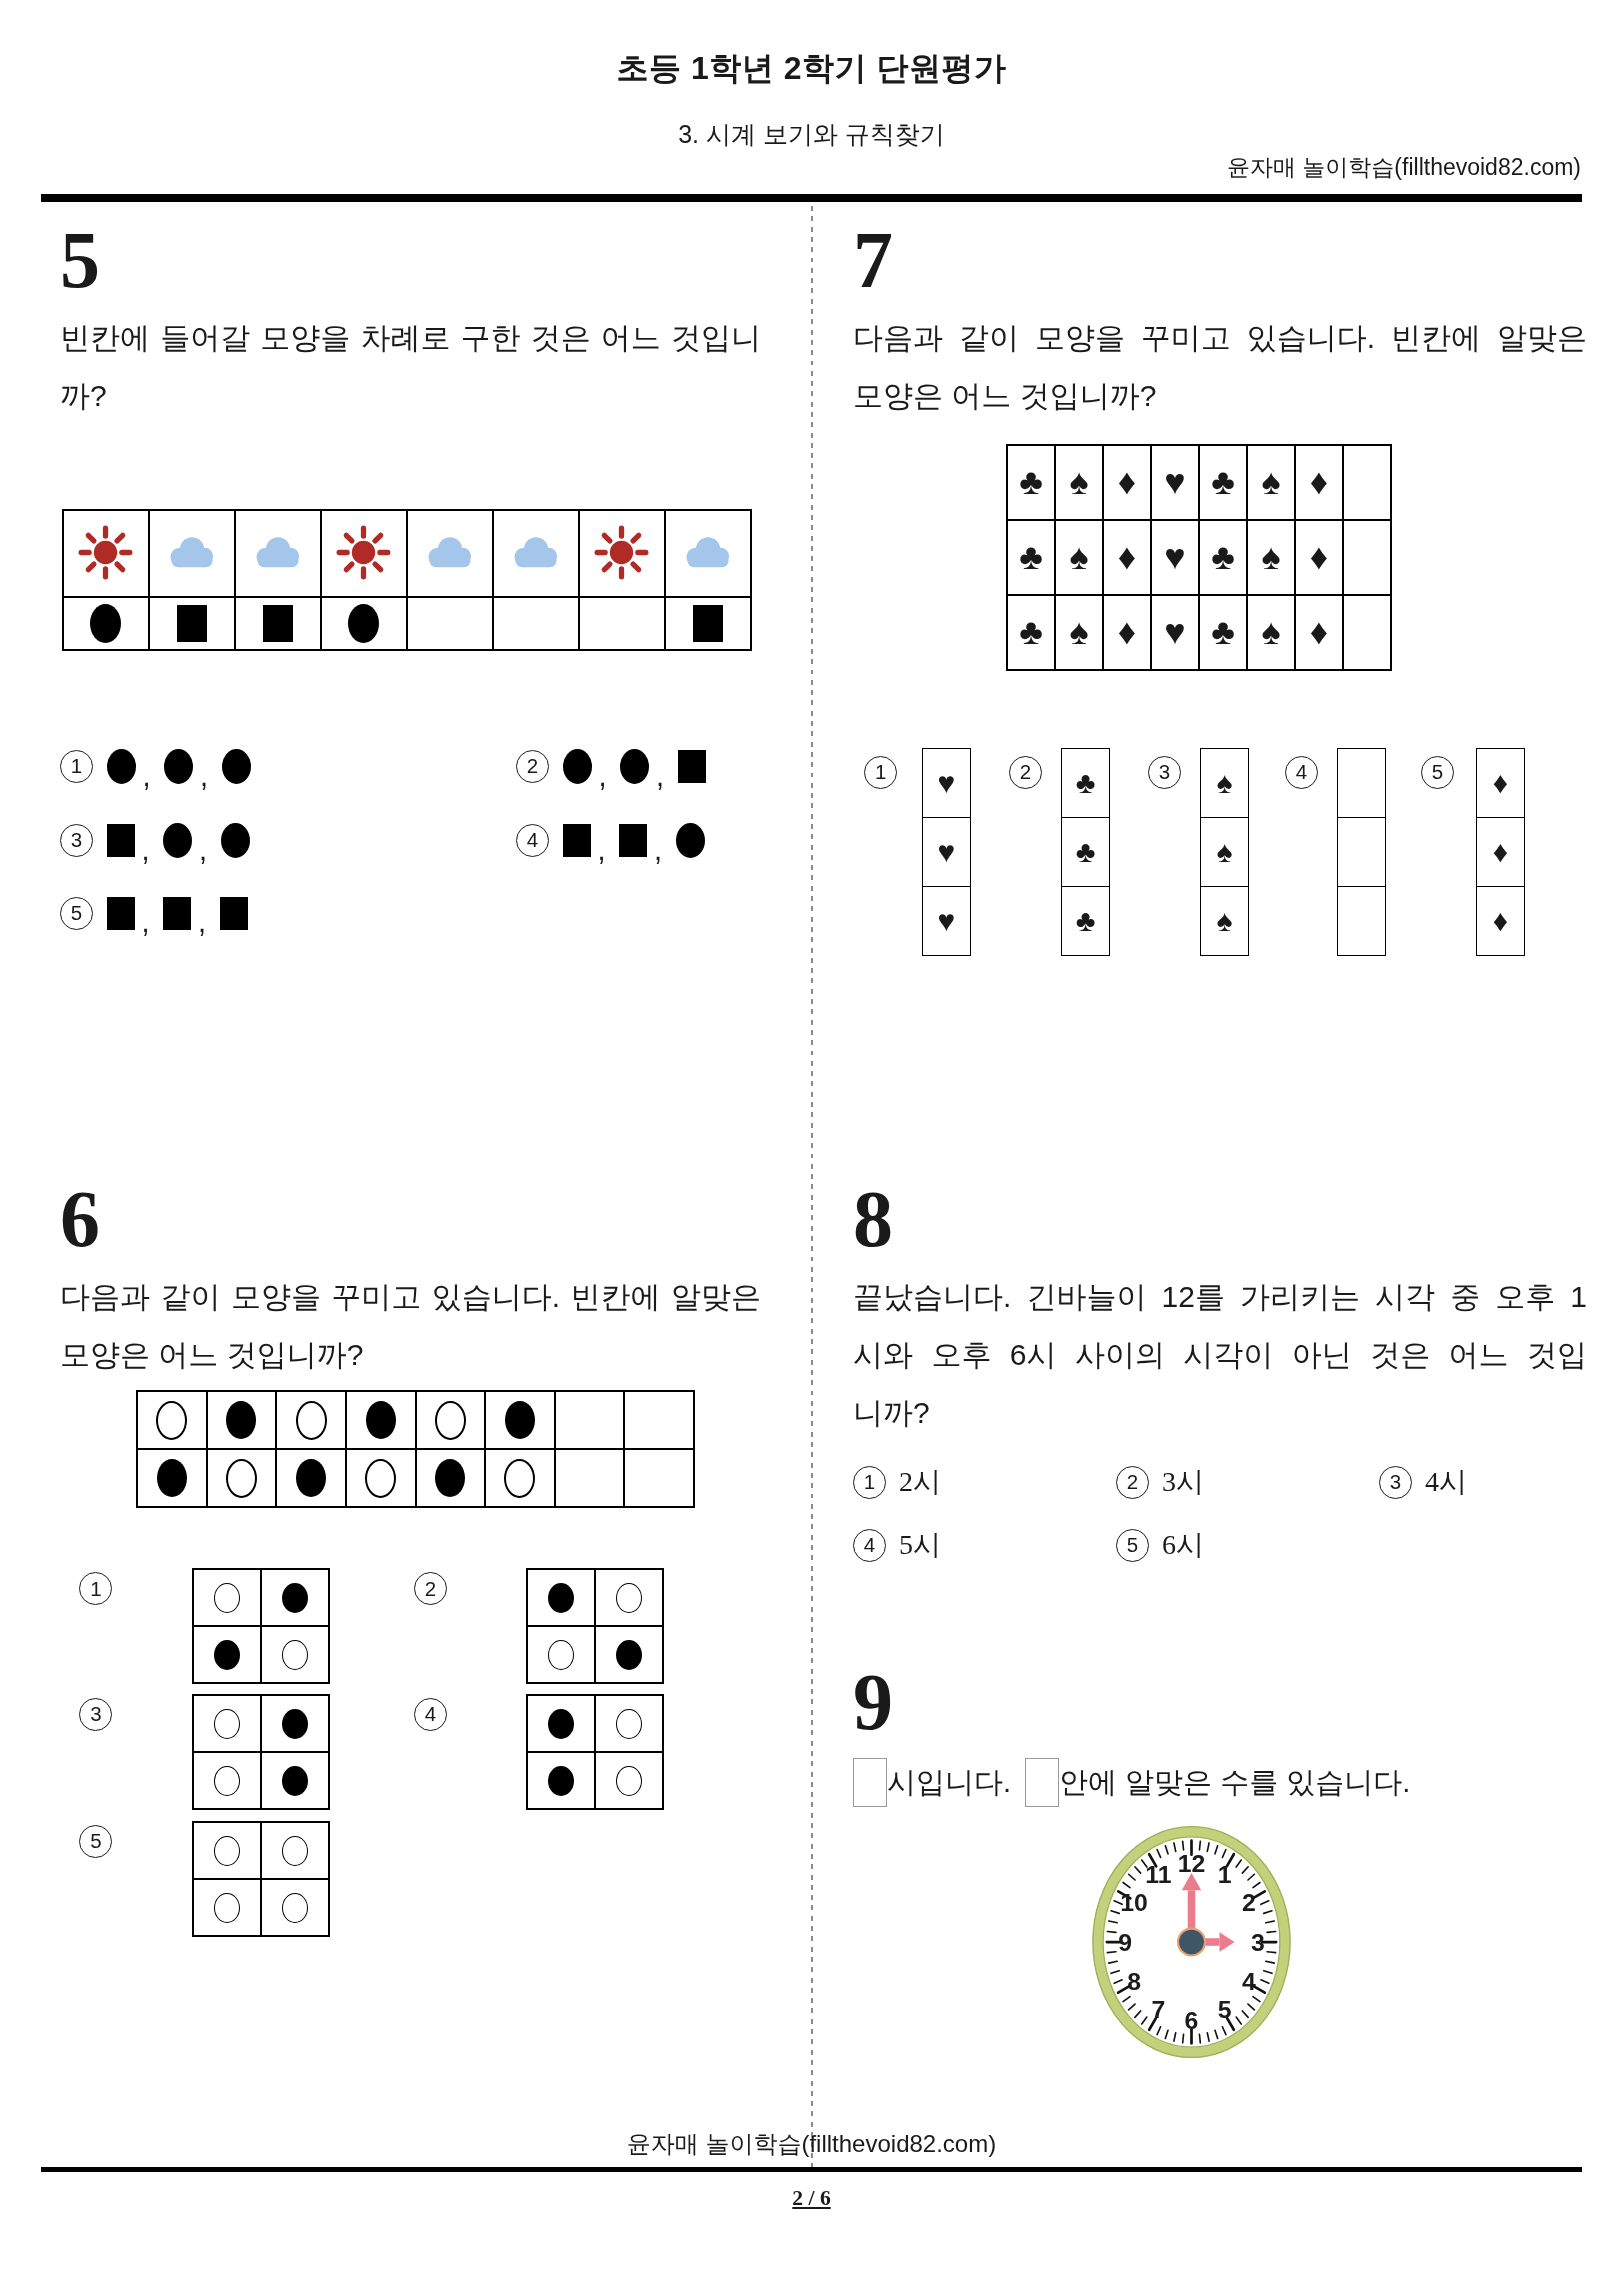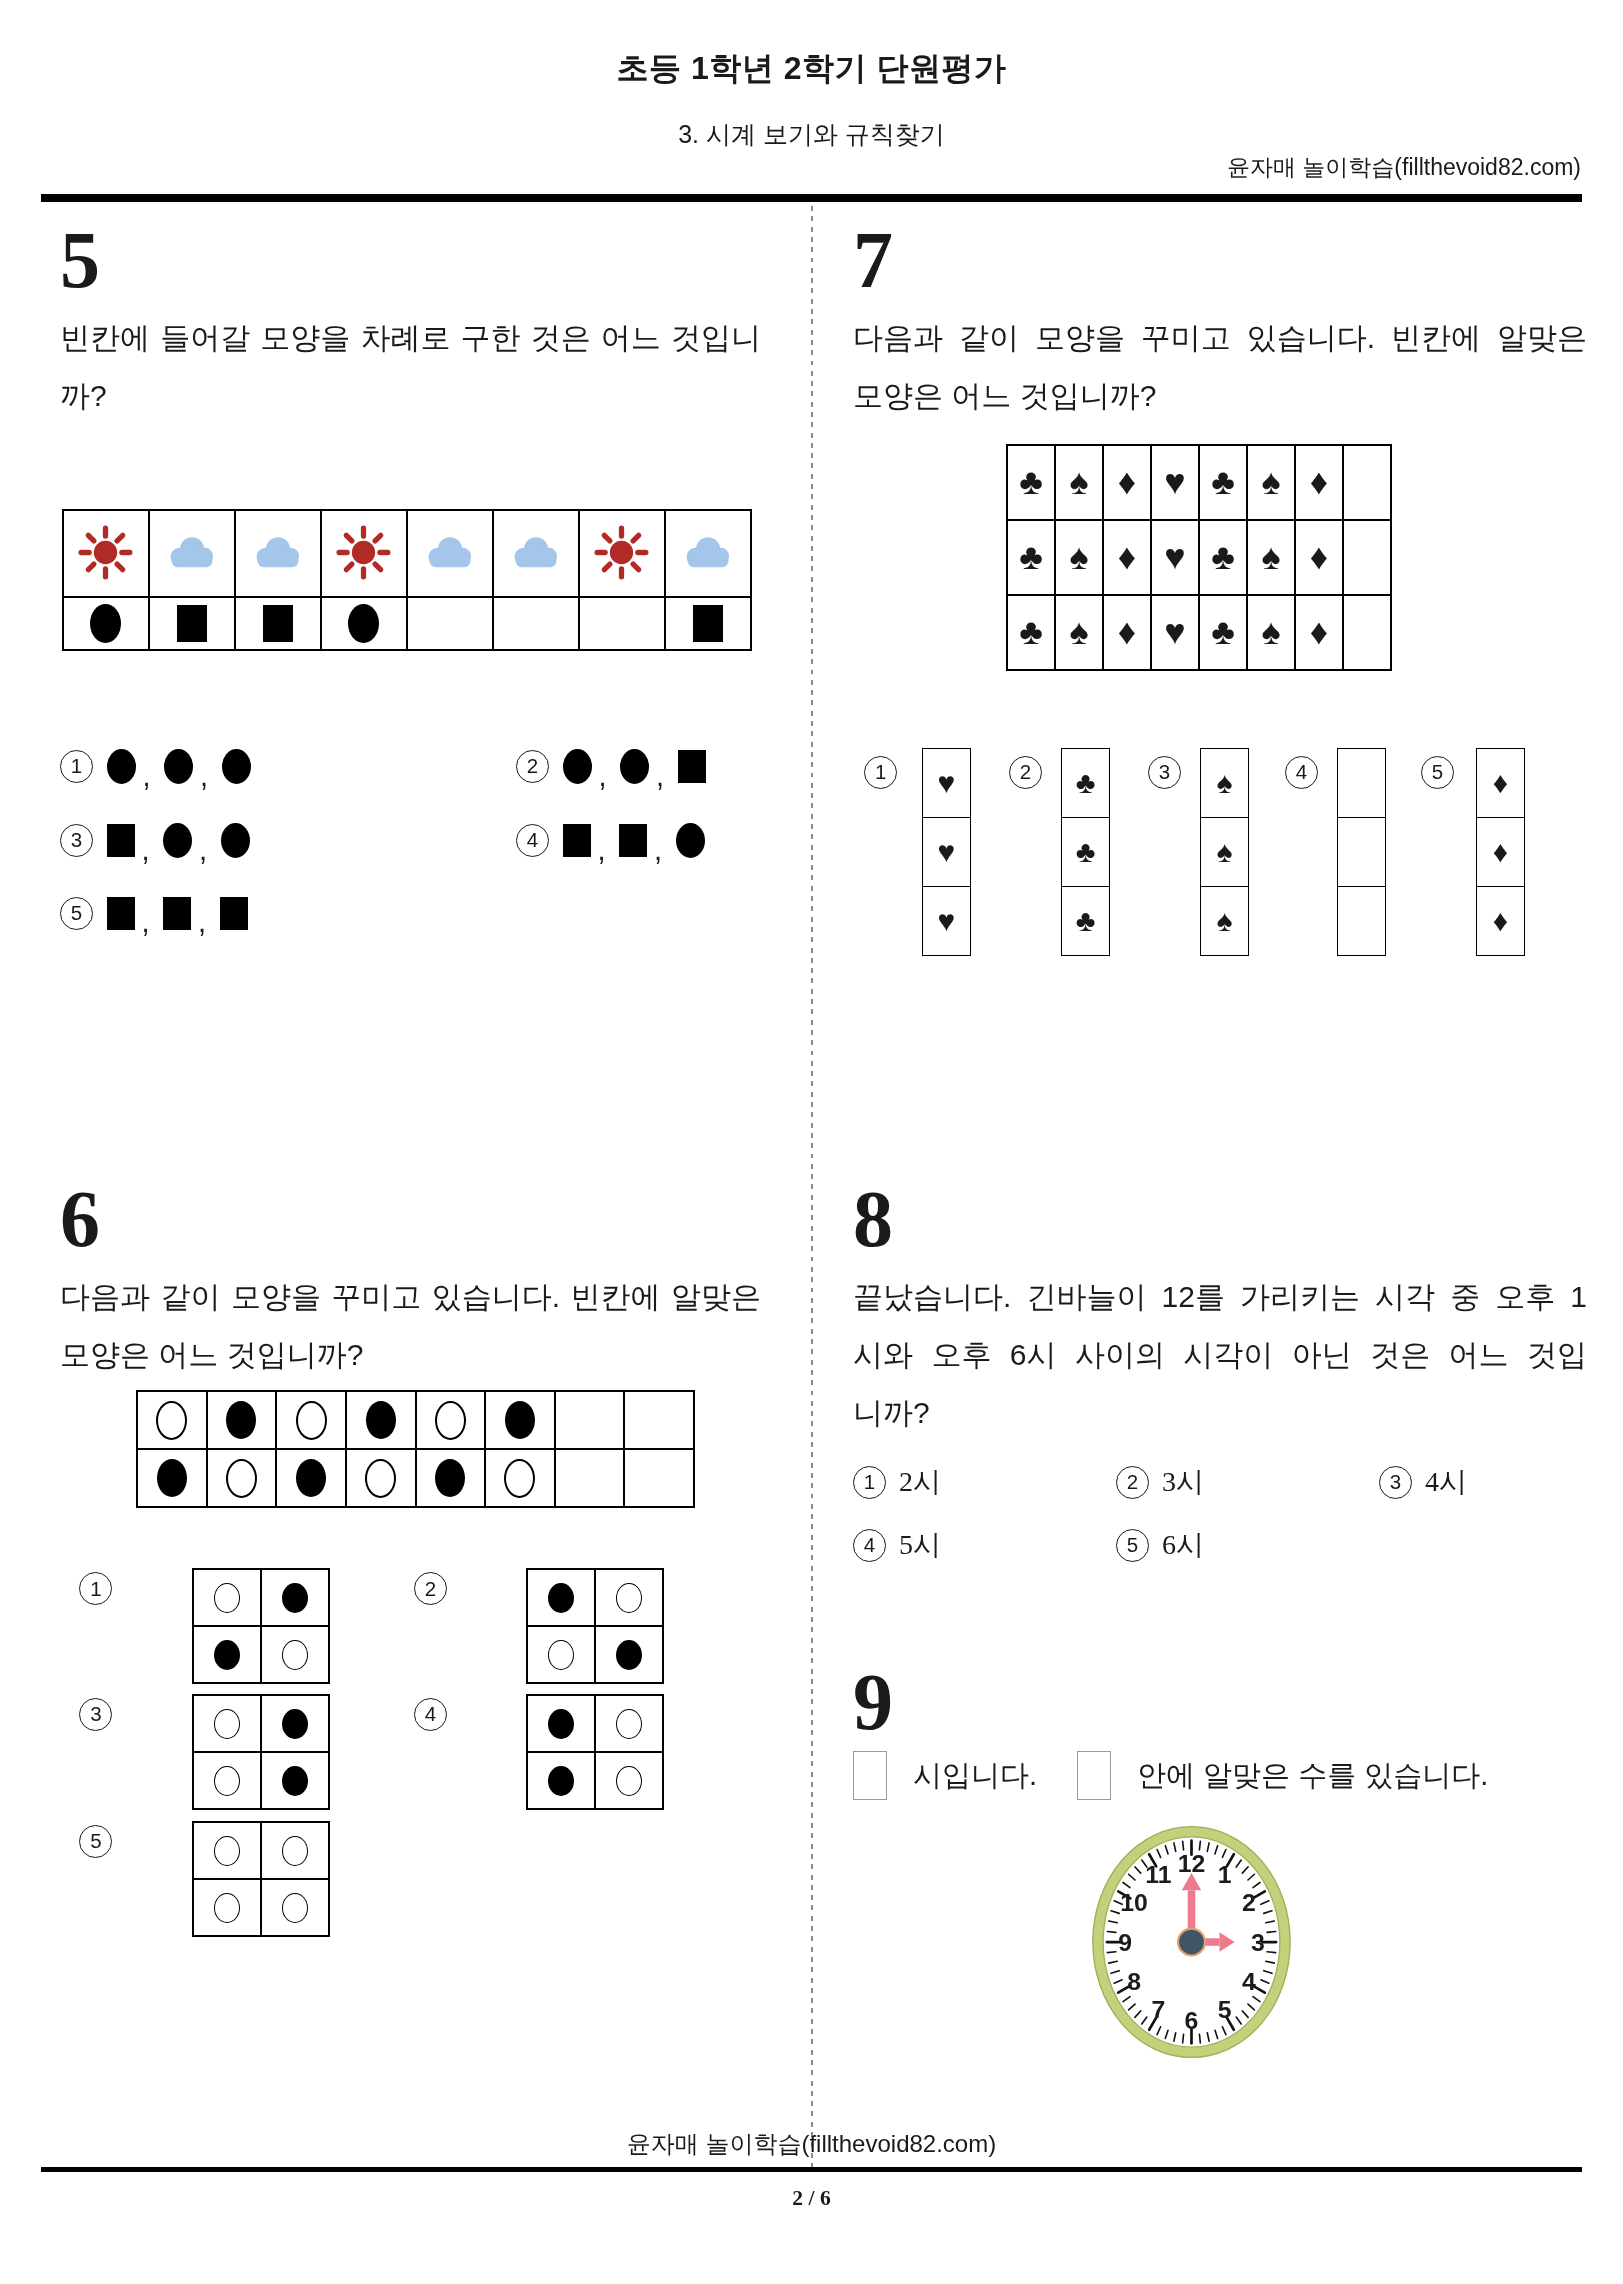--- a/index.html
+++ b/index.html
@@ -65,27 +65,27 @@
   .q7opts{position:relative;margin-top:77px;height:227px;}
   .strip{position:absolute;width:47px;border:1.3px solid #000;background:#fff;}
   .strip .sc{height:68px;border-bottom:1.3px solid #000;display:flex;align-items:center;justify-content:center;
              font-size:30px;line-height:1;}
   .strip .sc:last-child{border-bottom:none;}
   
   .opts8{margin-top:21.6px;display:grid;grid-template-columns:263px 263px auto;row-gap:25px;}
   .opt8{display:flex;align-items:center;gap:13px;}
   .opt8 .t{font-family:Liberation Serif, serif;font-size:28px;}
   
-  .q9line{display:flex;align-items:center;gap:26px;font-size:29px;margin-top:8px;}
+  .q9line{display:flex;align-items:center;gap:0;font-size:29px;margin-top:15px;}
   .bbox{flex:none;width:32px;height:47px;border:1.1px solid #9a9a9a;background:#fff;}
   #clock{position:absolute;left:238px;top:162px;width:201px;height:235px;}
   
   .foot-site{position:absolute;top:2128px;left:0;width:100%;text-align:center;font-size:24px;}
   .foot-page{position:absolute;top:2186px;left:0;width:100%;text-align:center;
-             font-family:"Liberation Serif",serif;font-weight:700;font-size:21.6px;}
+             font-family:"Liberation Serif",serif;font-weight:700;font-size:21.6px;text-decoration:underline;}
 </style>
 </head>
 <body>
 
 <div class="page">
   <div class="h-title">초등 1학년 2학기 단원평가</div>
   <div class="h-sub">3. 시계 보기와 규칙찾기</div>
   <div class="h-site">윤자매 놀이학습(fillthevoid82.com)</div>
   <div class="rule top"></div>
   <div class="vdiv"></div>

